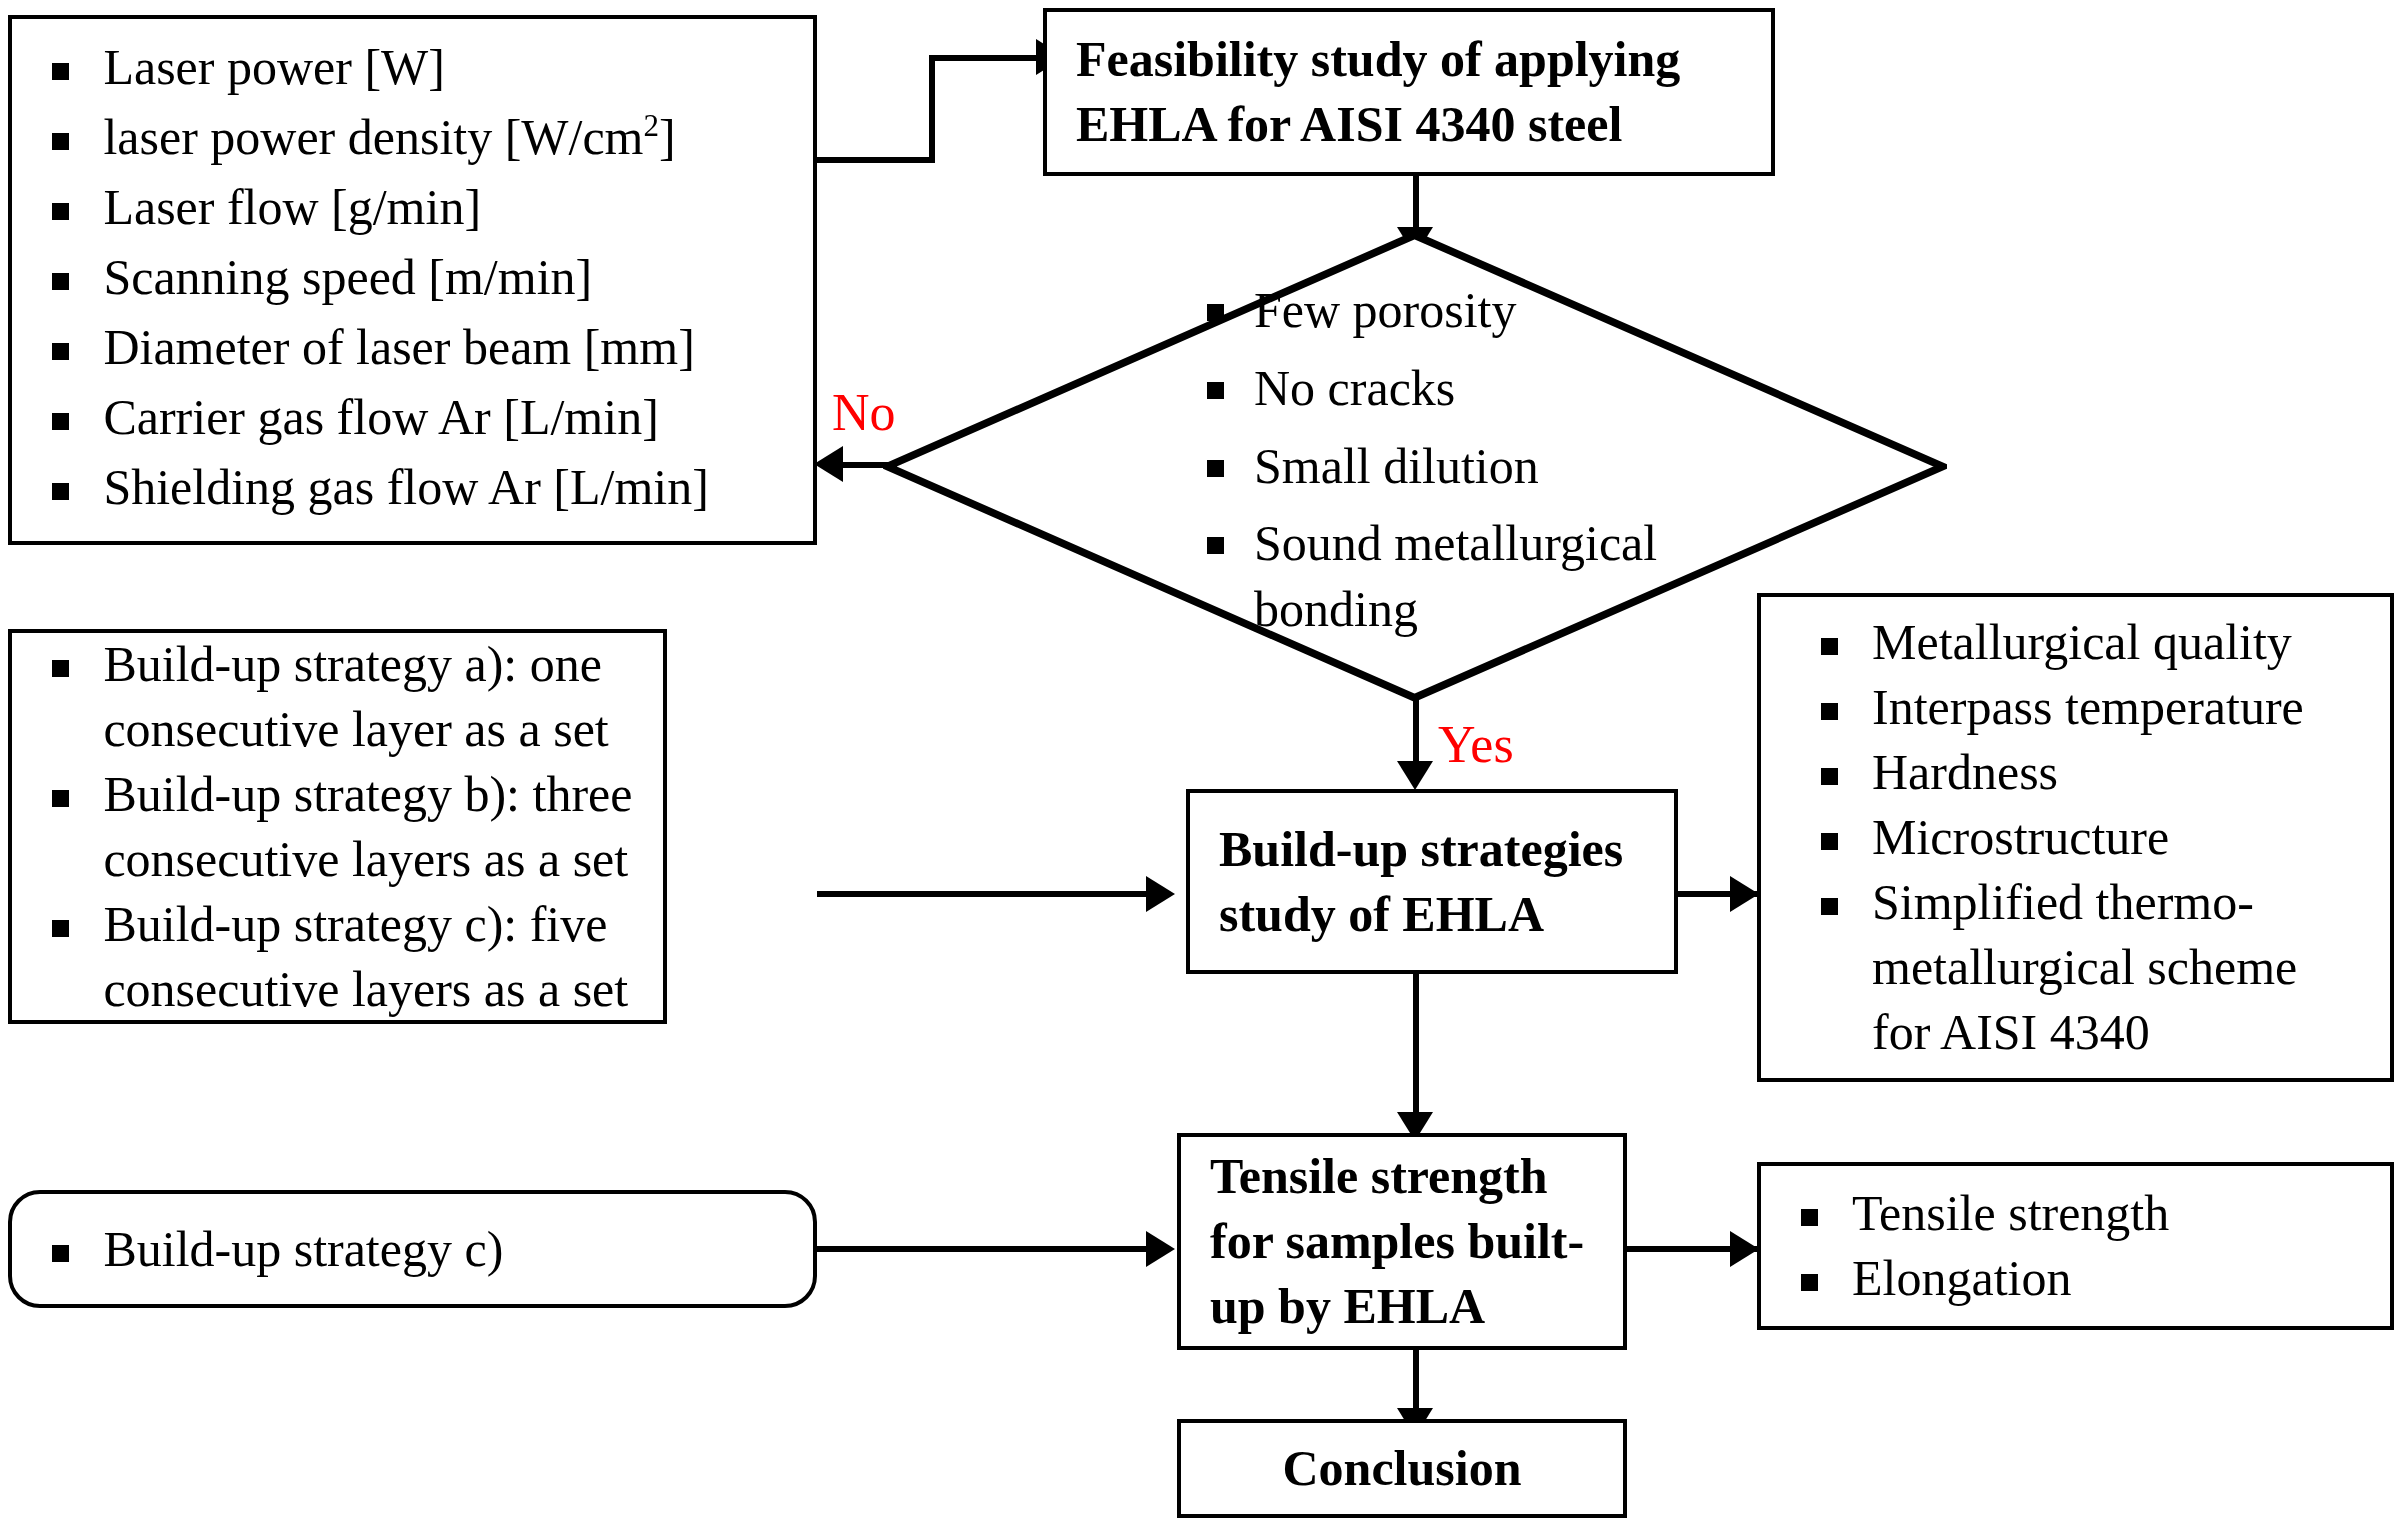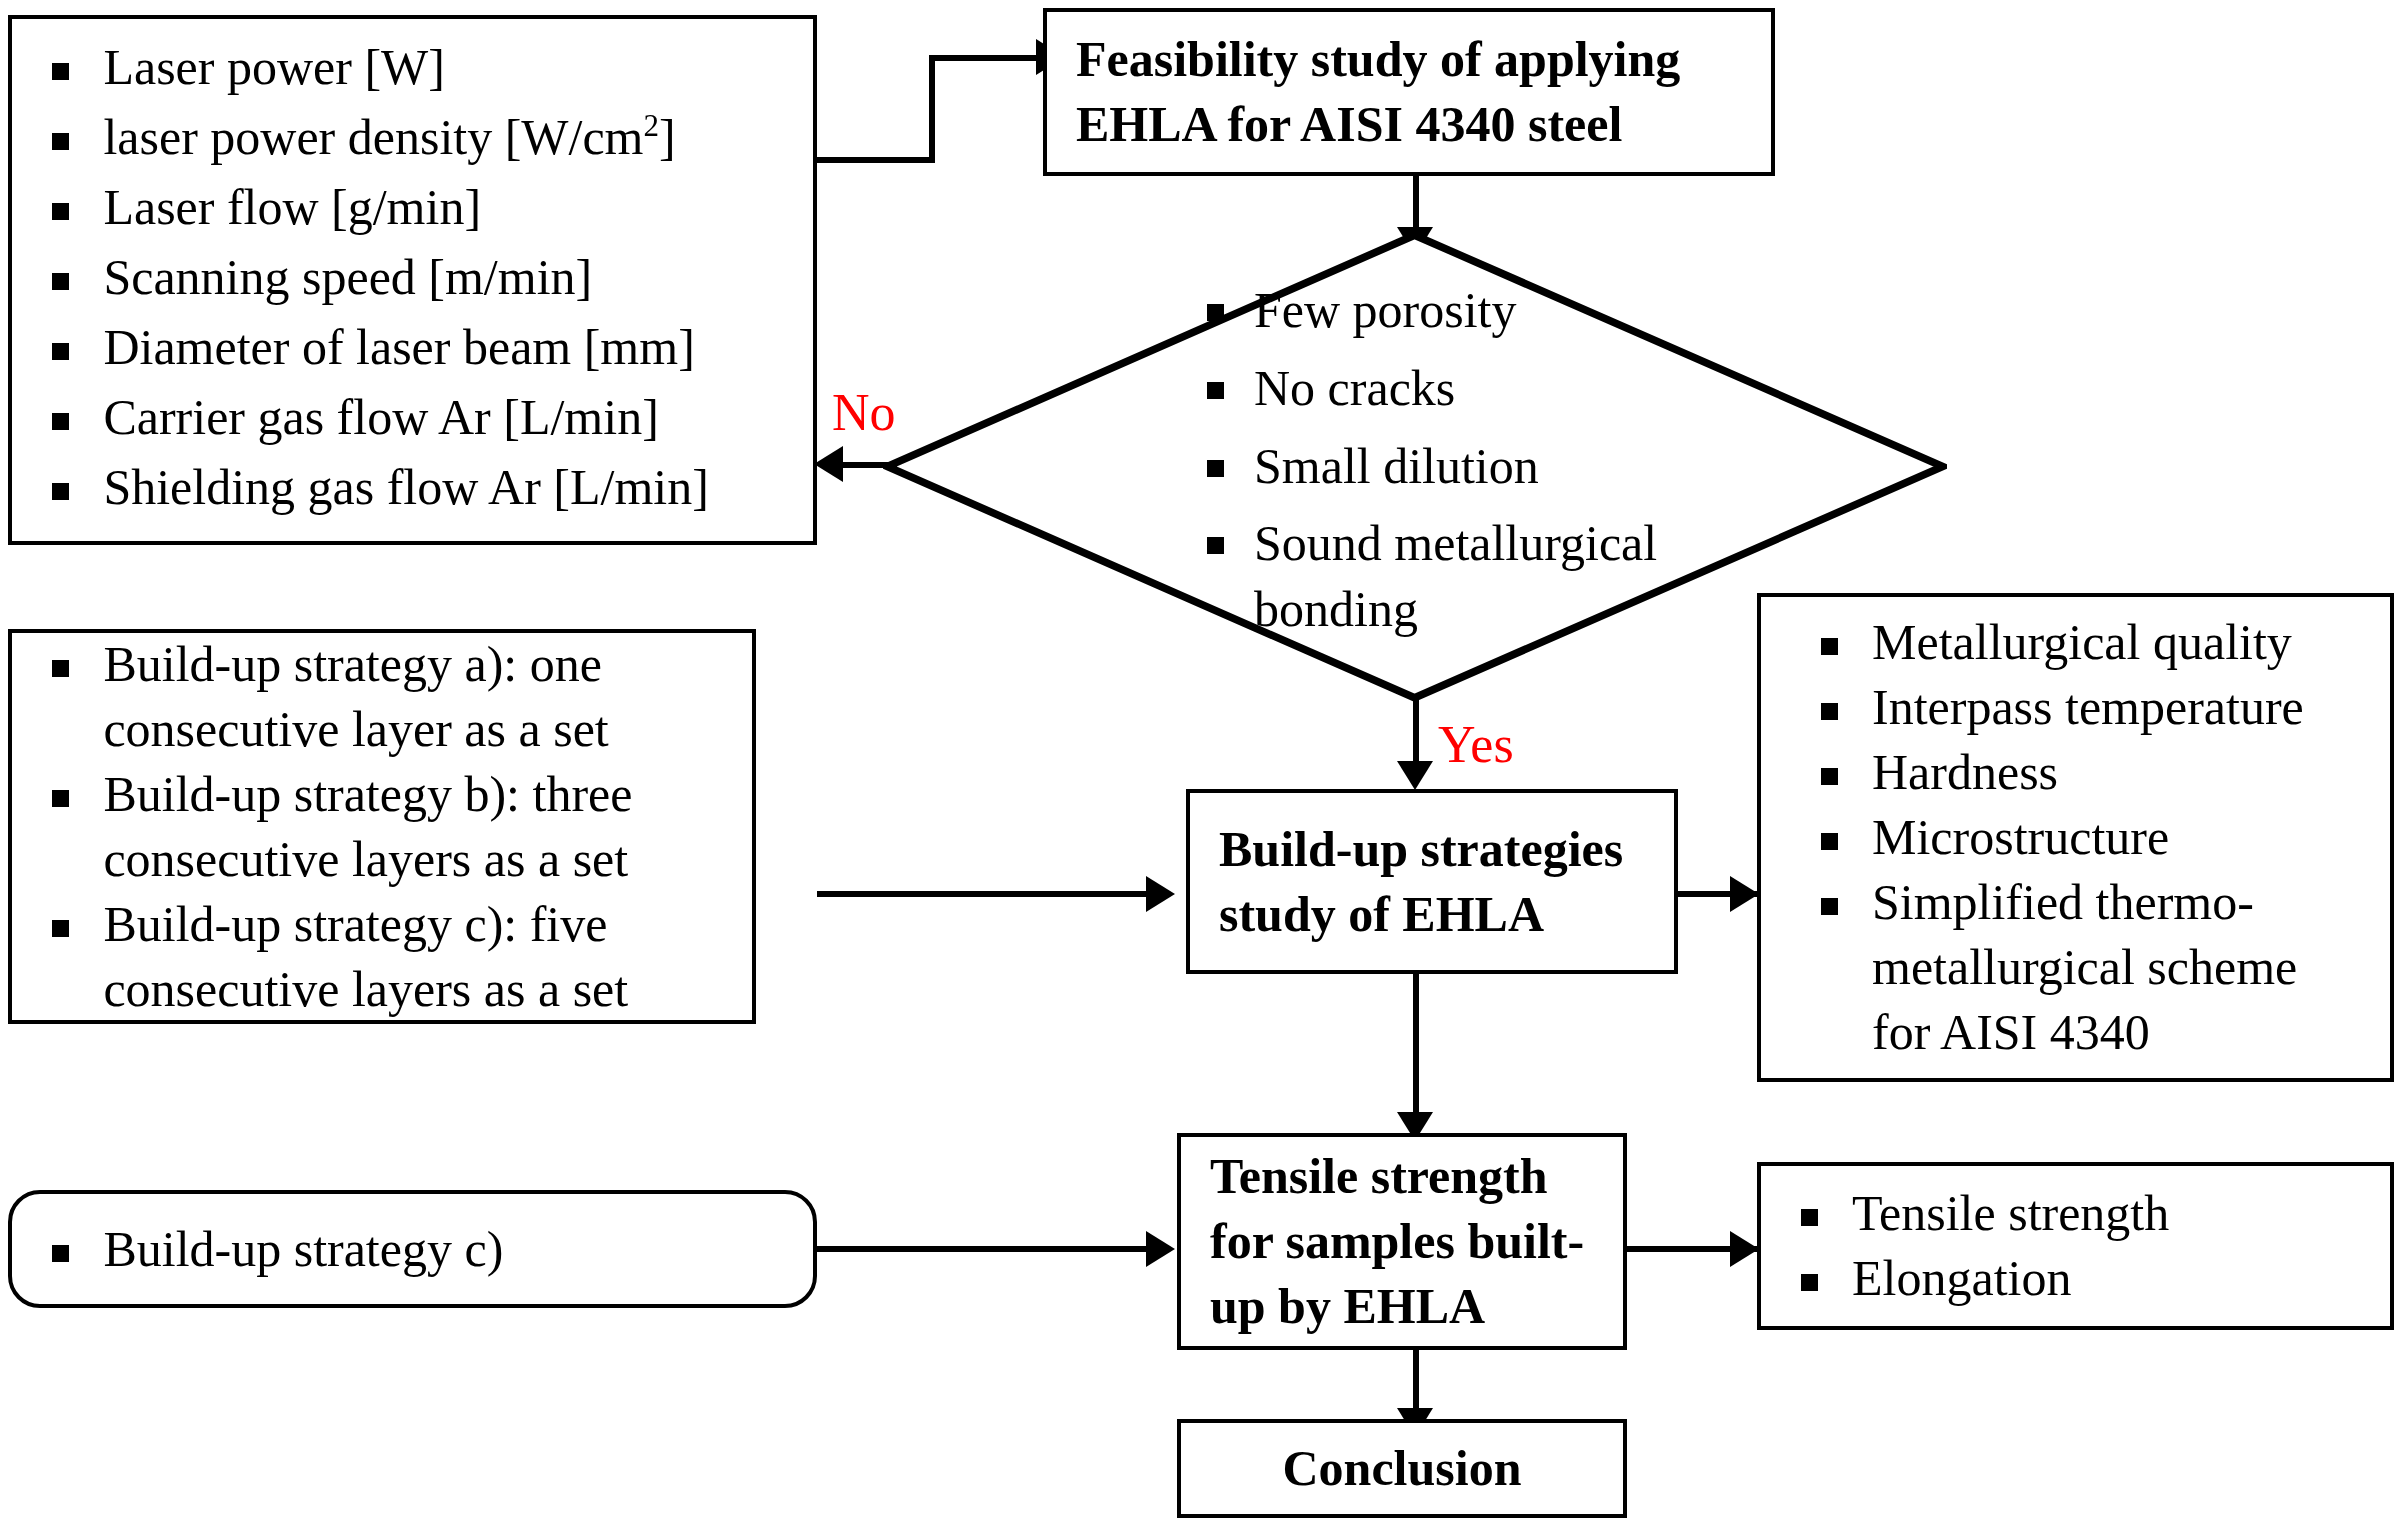--- a/index.html
+++ b/index.html
@@ -185,21 +185,21 @@
       <li>Carrier gas flow Ar [L/min]</li>
       <li>Shielding gas flow Ar [L/min]</li>
     </ul>
   </div>
 
   <div class="node" style="left:1043px; top:8.4px; width:732px; height:168px;">
     <div class="node-title">Feasibility study of applying
 EHLA for AISI 4340 steel</div>
   </div>
 
-  <div class="node" style="left:8.4px; top:629px; width:748px; height:395px;">
+  <div class="node" style="left:8.4px; top:629px; width:659px; height:395px;">
     <ul class="bullet-list tight">
       <li>Build-up strategy a): one
 consecutive layer as a set</li>
       <li>Build-up strategy b): three
 consecutive layers as a set</li>
       <li>Build-up strategy c): five
 consecutive layers as a set</li>
     </ul>
   </div>
 

